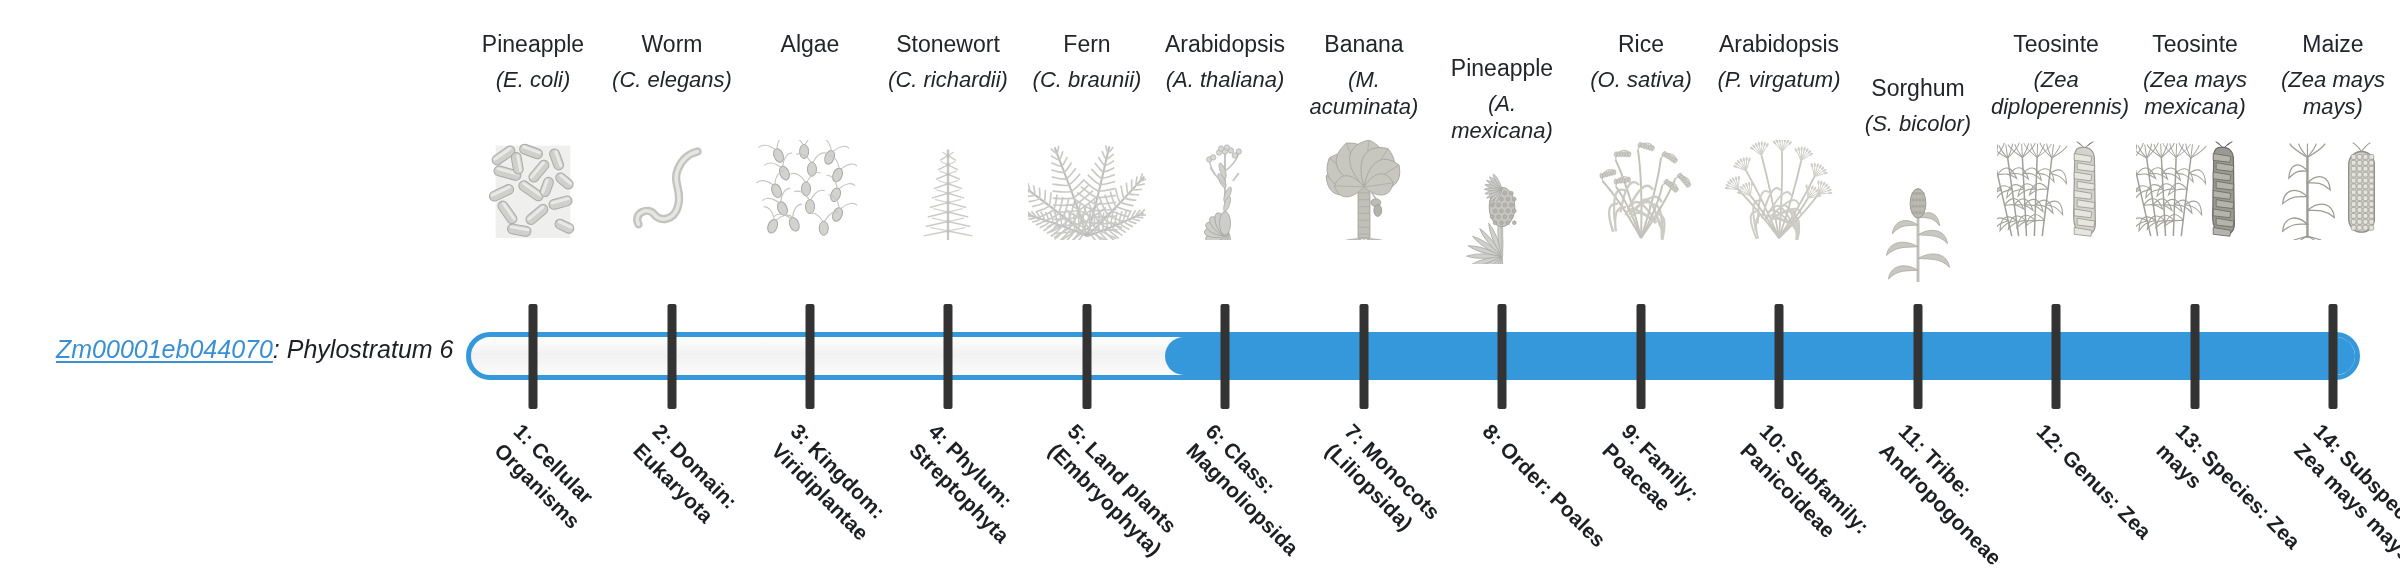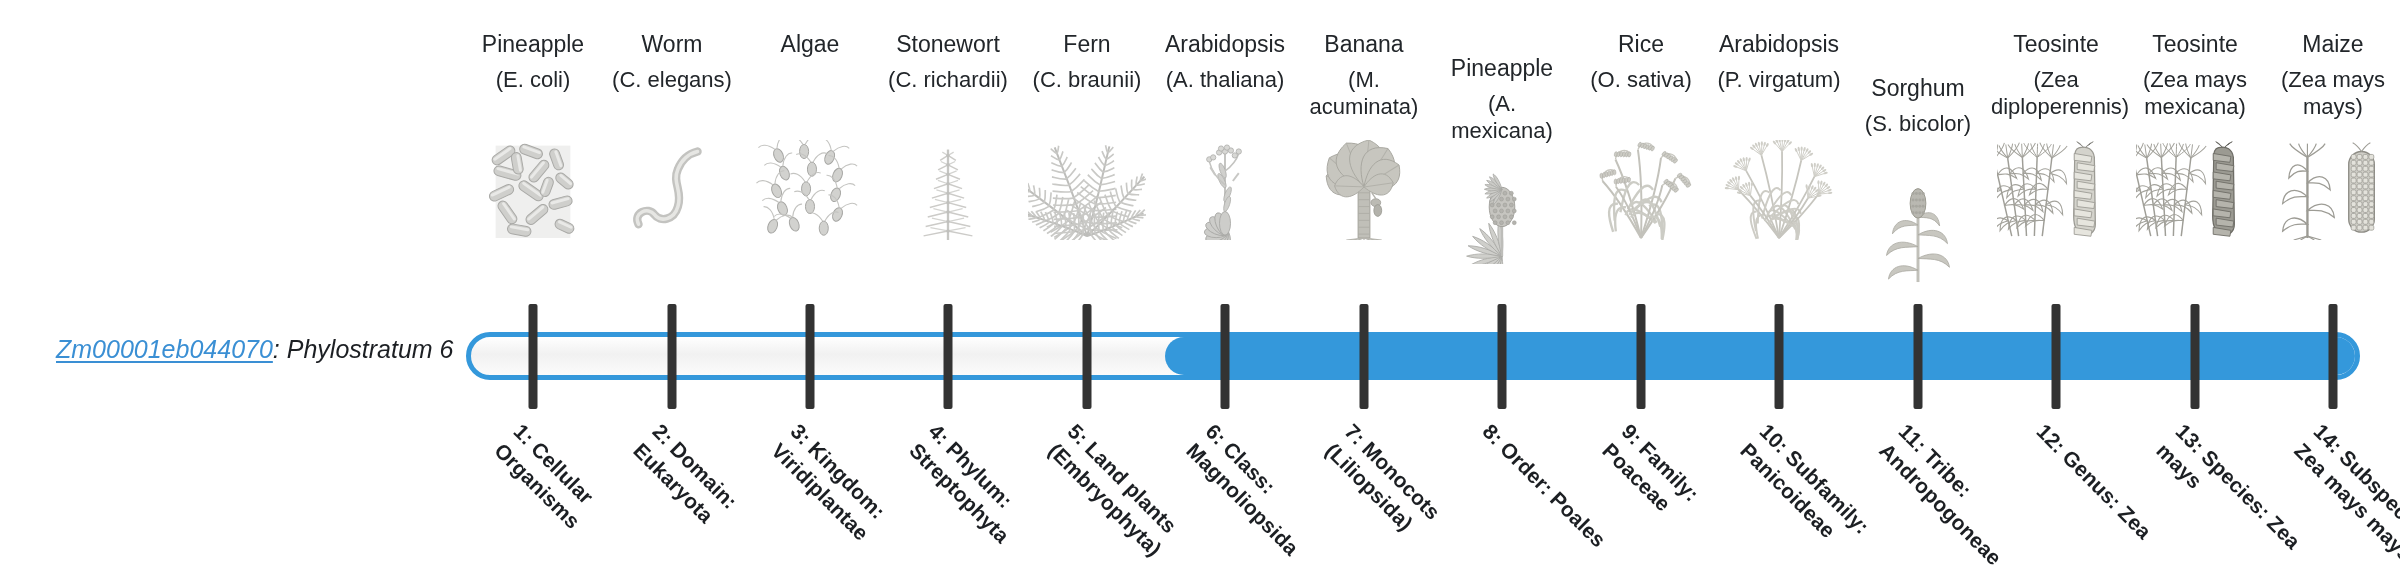--- a/index.html
+++ b/index.html
@@ -80,20 +80,21 @@
   }
   .col .common {
     font-size: 23px;
     line-height: 1.25;
     color: #22262a;
     white-space: nowrap;
   }
   .col .latin {
     margin-top: 8px;
     font-size: 22px;
+    font-style: italic;
     line-height: 1.22;
     color: #22262a;
   }
   .col .art {
     position: absolute;
     left: 50%;
     transform: translateX(-50%);
     top: 110px;
     width: 118px;
     height: 100px;

